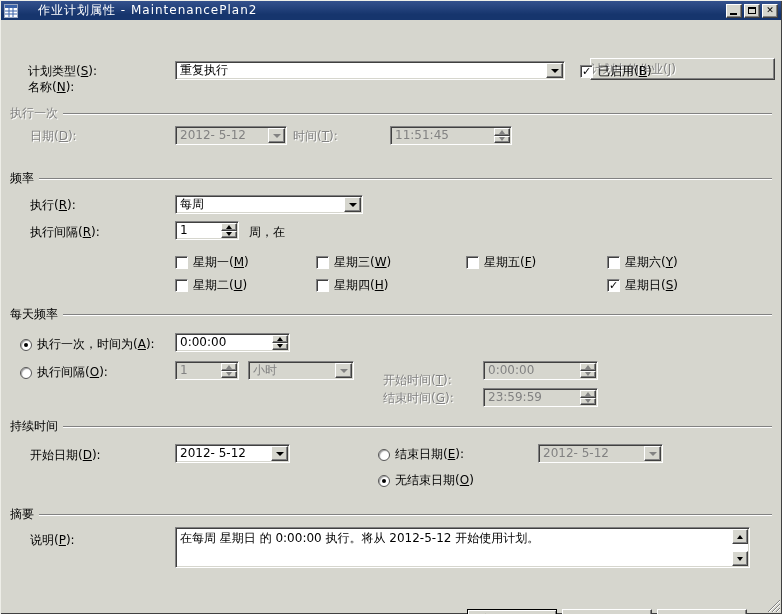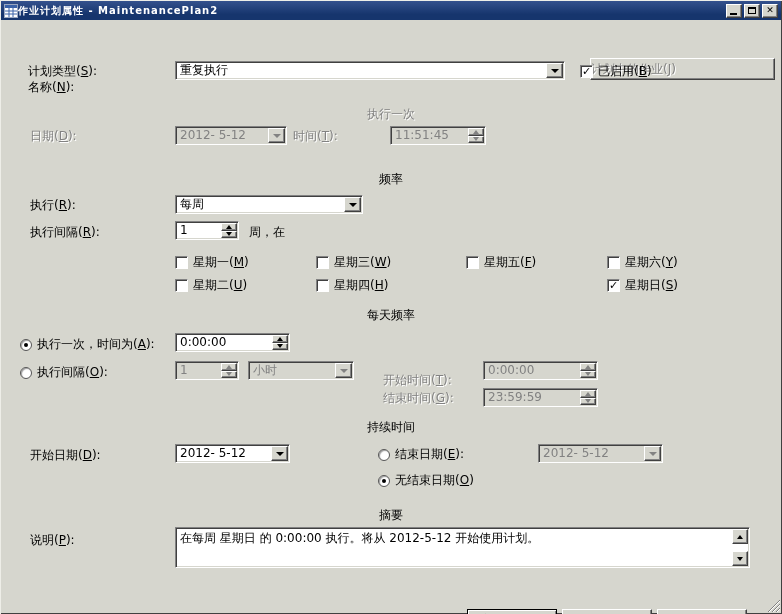--- a/index.html
+++ b/index.html
@@ -10,36 +10,36 @@
     box-shadow:inset 1px 1px 0 #eeeee8, inset -1px -1px 0 #404040;
     overflow:hidden;
   }
   
   .titlebar{
     position:absolute;left:1px;top:1px;right:1px;height:19px;
     background:linear-gradient(#34518d,#16356d 70%);
     display:flex;align-items:center;padding:0 3px;box-sizing:border-box;
   }
   .app-icon{width:14px;height:14px;flex:0 0 auto;}
-  .title-text{color:#fff;font-weight:bold;font-size:10px;margin-left:0;letter-spacing:1px;white-space:nowrap;}
+  .title-text{color:#fff;font-weight:normal;font-size:12px;margin-left:20px;letter-spacing:1px;white-space:nowrap;}
   .winbtns{margin-left:auto;display:flex;gap:2px;}
   .winbtn{
     width:16px;height:14px;box-sizing:border-box;background:#d6d6ce;
     border:1px solid;border-color:#fff #404040 #404040 #fff;
     box-shadow:inset -1px -1px 0 #828282;
     display:flex;align-items:center;justify-content:center;position:relative;
     font-size:9px;font-weight:bold;line-height:1;color:#000;
   }
   .min-glyph{position:absolute;left:3px;bottom:2px;width:7px;height:2px;background:#000;}
   .max-glyph{width:8px;height:7px;box-sizing:border-box;border:1px solid #000;border-top-width:2px;}
   
   .lbl{position:absolute;white-space:nowrap;line-height:14px;}
   .dis-t{color:#828282;text-shadow:1px 1px 0 #fff;}
   .ctl-row{position:absolute;display:flex;align-items:center;gap:5px;white-space:nowrap;}
-  .group{position:absolute;display:flex;align-items:center;gap:5px;height:14px;flex-direction:column;}
+  .group{position:absolute;display:flex;align-items:center;gap:5px;height:14px;}
   .gline{flex:1;height:0;border-top:1px solid #828282;box-shadow:0 1px 0 #fff;margin-top:1px;}
   
   .field{
     position:absolute;box-sizing:border-box;height:19px;background:#fff;
     border:1px solid;border-color:#828282 #fff #fff #828282;
     box-shadow:inset 1px 1px 0 #404040, inset -1px -1px 0 #d6d6ce;
     display:flex;align-items:stretch;overflow:hidden;
   }
   .field .val{flex:1;padding:2px 0 0 4px;white-space:nowrap;overflow:hidden;line-height:13px;}
   .field.dis{background:#d6d6ce;color:#828282;}
@@ -142,21 +142,21 @@
     <span class="gline"></span>
   </div>
   <div class="lbl dis-t" style="left:30px;top:129px;">日期(<u>D</u>):</div>
   <div class="field dis" style="left:175px;top:126px;width:112px;">
     <div class="val">2012- 5-12</div>
     <div class="btn3d arrowbox">
         <span class="tri-d"></span>
       </div>
   </div>
   <div class="lbl dis-t" style="left:293px;top:129px;">时间(<u>T</u>):</div>
-  <div class="field dis" style="left:390px;top:126px;width:96px;">
+  <div class="field dis" style="left:390px;top:126px;width:122px;">
     <div class="val">11:51:45</div>
     <div class="spinbtns">
       <div class="btn3d sb">
           <span class="tri-u3"></span>
         </div>
       <div class="btn3d sb">
           <span class="tri-d3"></span>
         </div>
     </div>
   </div>

